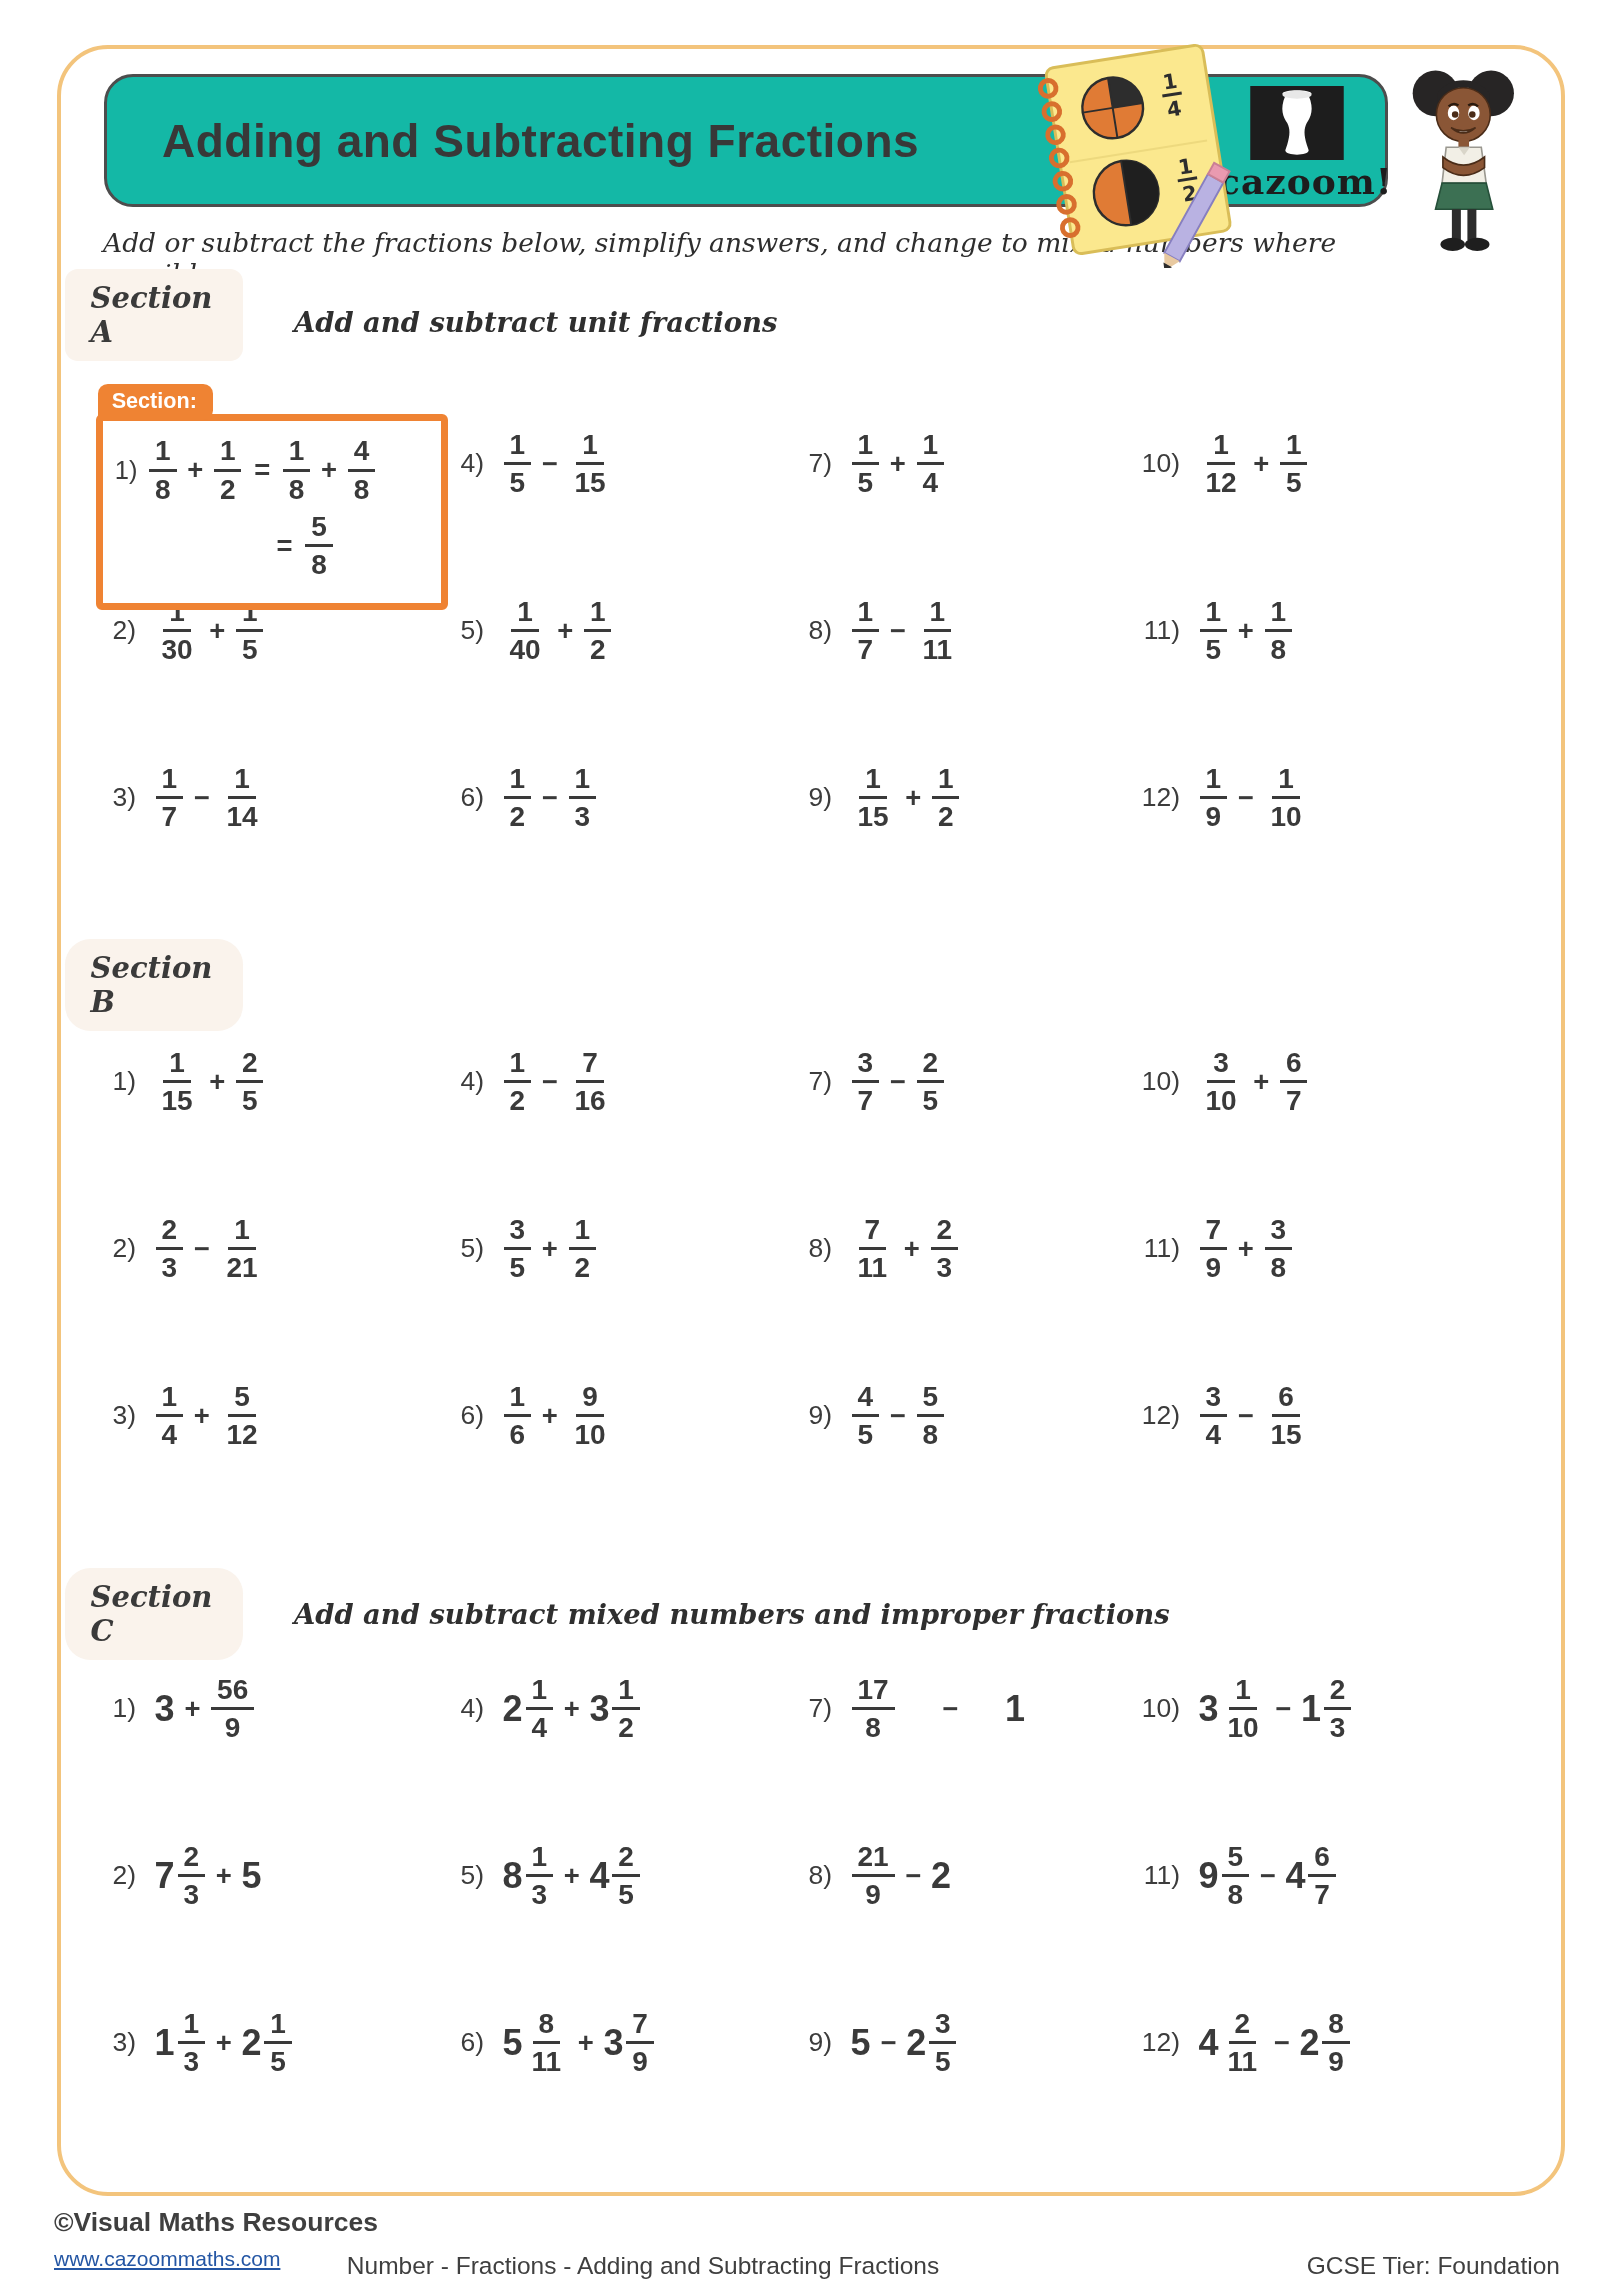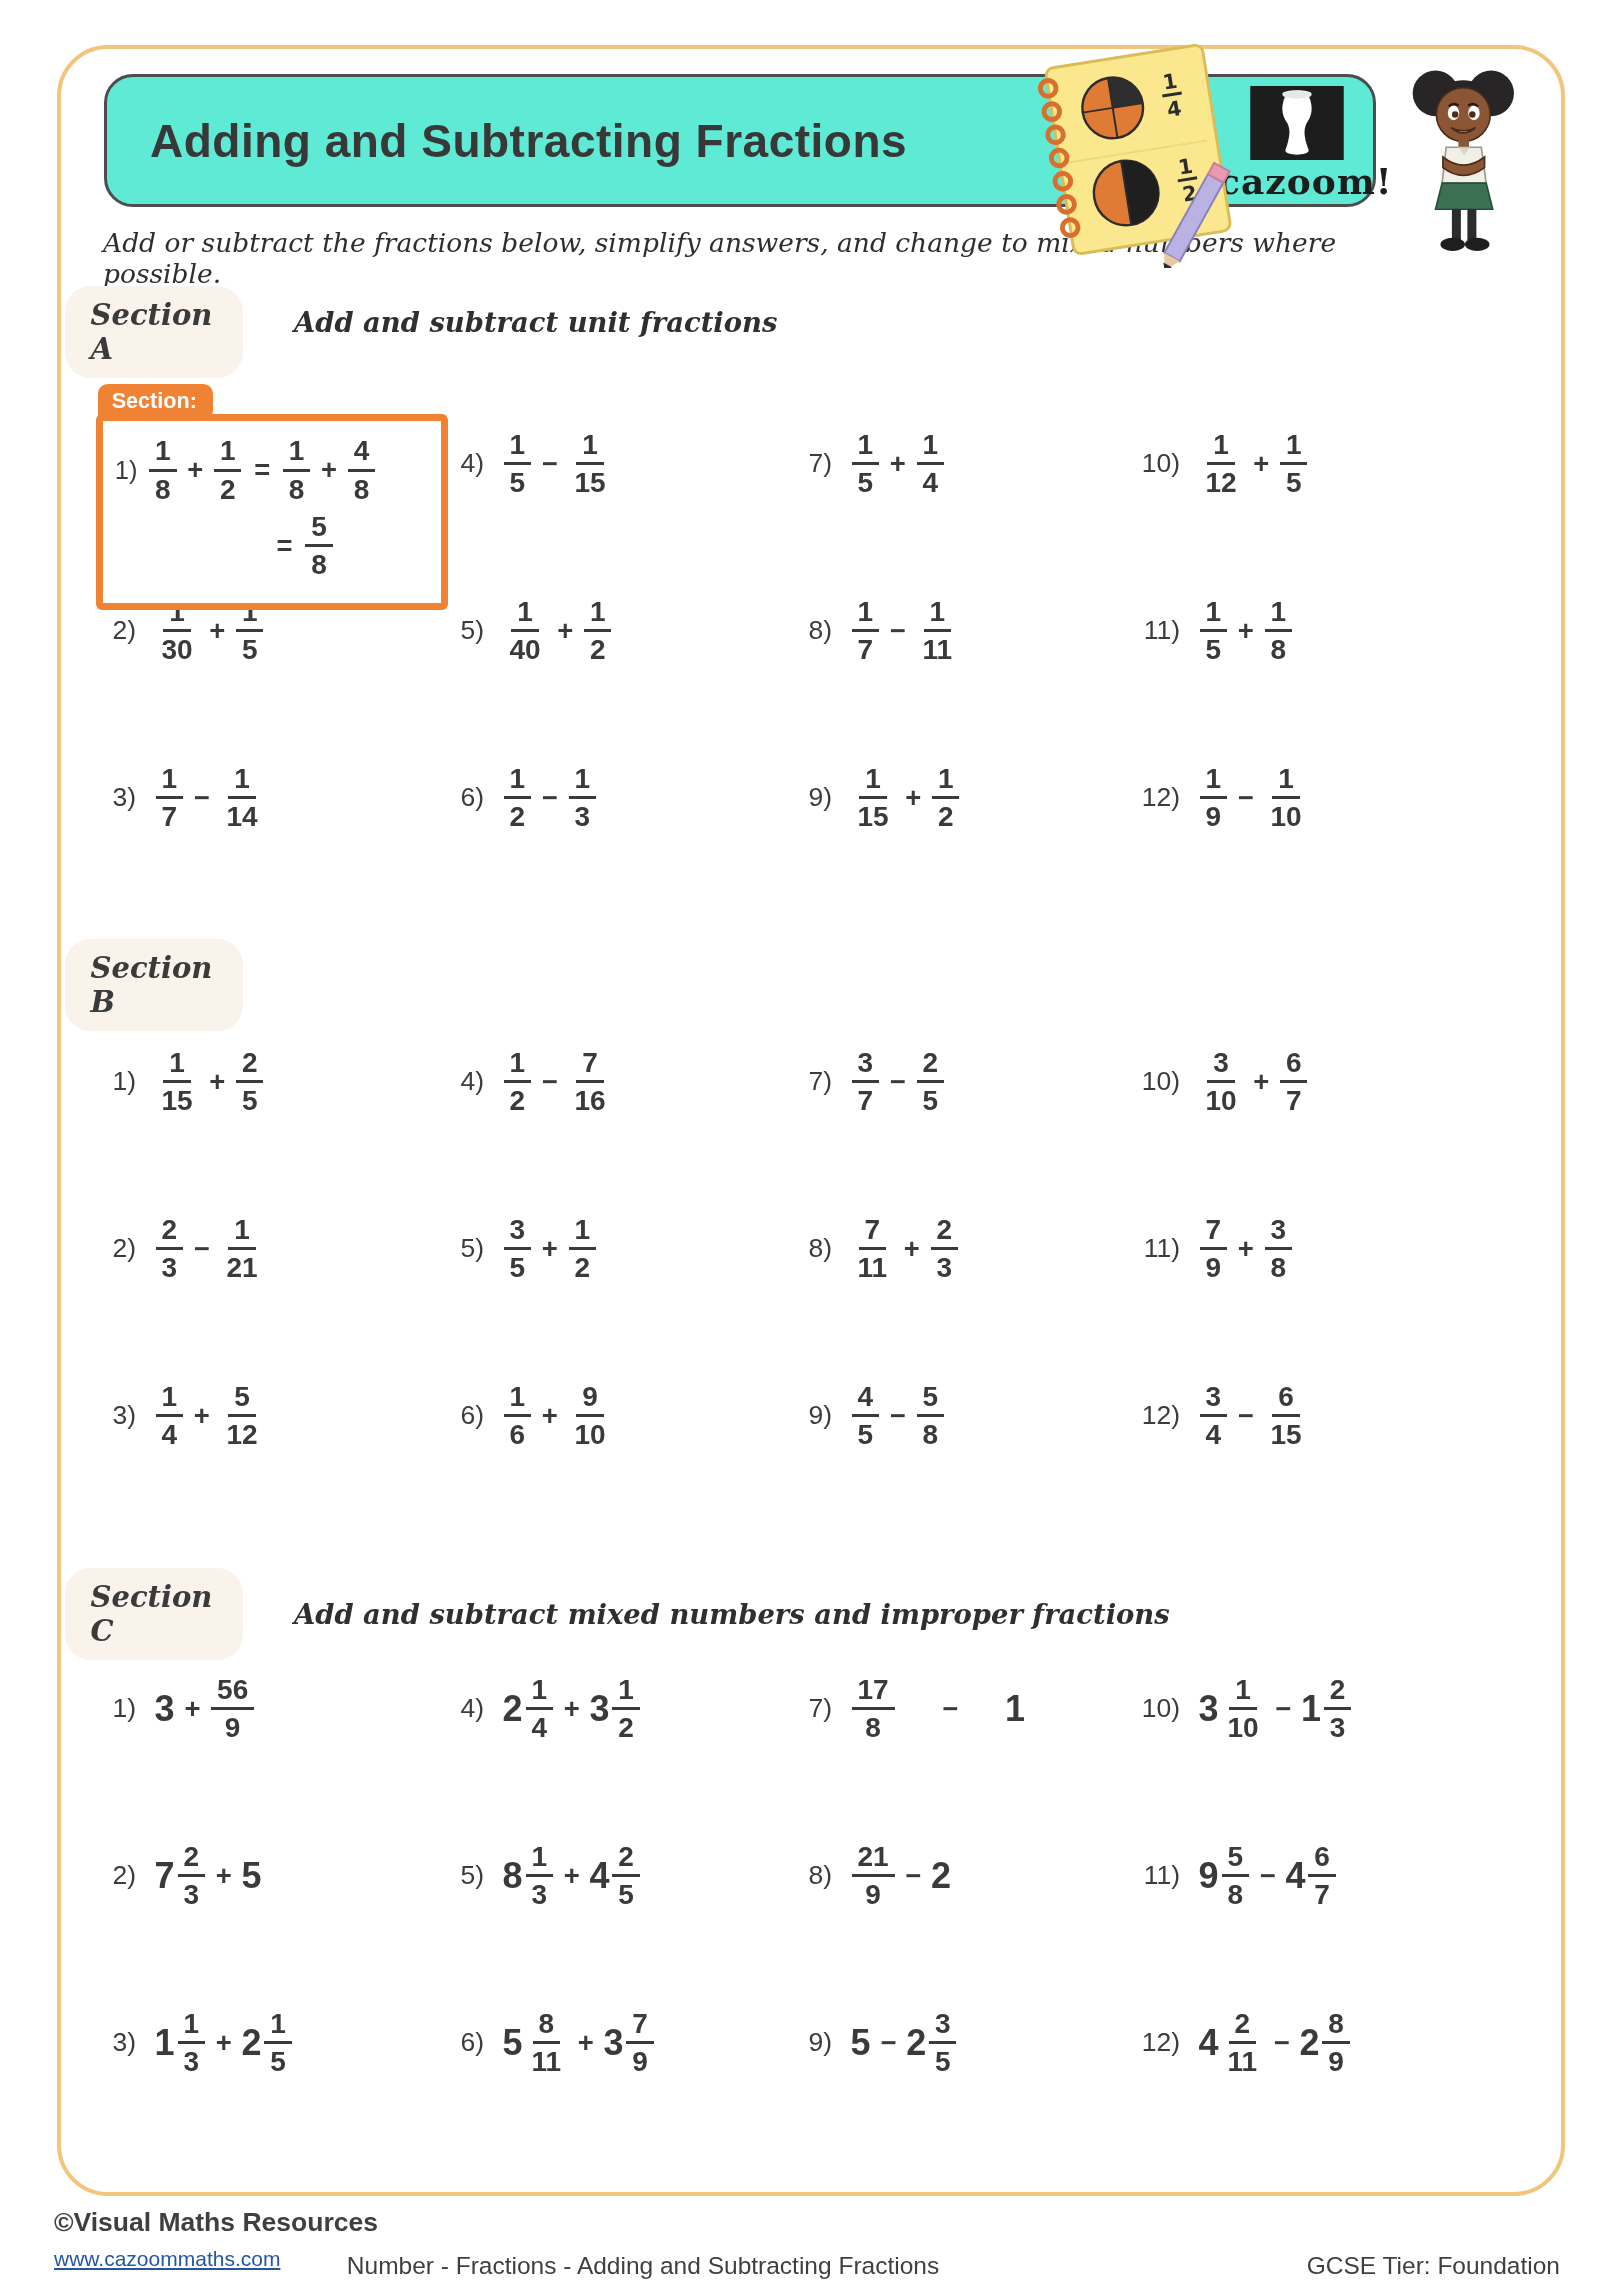--- a/index.html
+++ b/index.html
@@ -10,22 +10,22 @@
 
   
   .page-border {
     position:absolute; left:57px; top:45px; width:1500px; height:2143px;
     border:4.9px solid #f3c47c; border-radius:51px; background:transparent; z-index:0;
   }
 
   
   .title-box {
     position:absolute; left:104px; top:74px; width:1266px; height:127px;
-    background:#5eead4; border:3.9px solid #4d4d4d; border-radius:29px; z-index:1;
-    display:flex; align-items:center;
+    background:#14b8a6; border:3.9px solid #4d4d4d; border-radius:29px; z-index:1;
+    display:flex; align-items:center;padding-left:12px;
   }
   .title-text {
     font-size:46px; font-weight:bold; color:#383838; padding-left:43px; letter-spacing:0.5px;
   }
   .cazoom-logo { position:absolute; left:1218px; top:86px; width:157px; text-align:center; z-index:2; }
   .cazoom-logo .drum-box { display:inline-block; }
   .cazoom-text { font-family:"DejaVu Serif", serif; font-weight:bold; font-size:36px; color:#1d1d1d; margin-top:-3.9px; letter-spacing:1px; }
 
   .notepad { position:absolute; left:1008px; top:35px; z-index:3; }
   .girl { position:absolute; left:1398px; top:59px; z-index:3; }
@@ -40,21 +40,21 @@
     background:#faf3ec; border-radius:25.5px; display:flex; align-items:center; z-index:1;
   }
   .section-label span {
     font-family:"DejaVu Serif", serif; font-style:italic; font-weight:bold;
     font-size:29px; color:#3a3a3a; padding-left:25.5px;
   }
   .section-subtitle {
     position:absolute; left:294px; font-family:"DejaVu Serif", serif; font-style:italic;
     font-weight:bold; font-size:27.4px; color:#2f2f2f; z-index:1;
   }
-  .label-a { top:286px; } .subtitle-a { top:306px; }
+  .label-a { top:269px;border-radius:13px; } .subtitle-a { top:306px; }
   .label-b { top:939px; }
   .label-c { top:1568px; } .subtitle-c { top:1598px; }
 
   
   .example { position:absolute; left:96px; top:378px; z-index:4; }
   .example-tab {
     display:inline-block; background:#ef8333; color:#ffffff; font-weight:bold; font-size:21.6px;
     padding:3.9px 15.7px 5.9px 13.7px; border-radius:9.8px 9.8px 9.8px 0;
     position:relative; top:5.9px; left:2px; z-index:5;
   }

